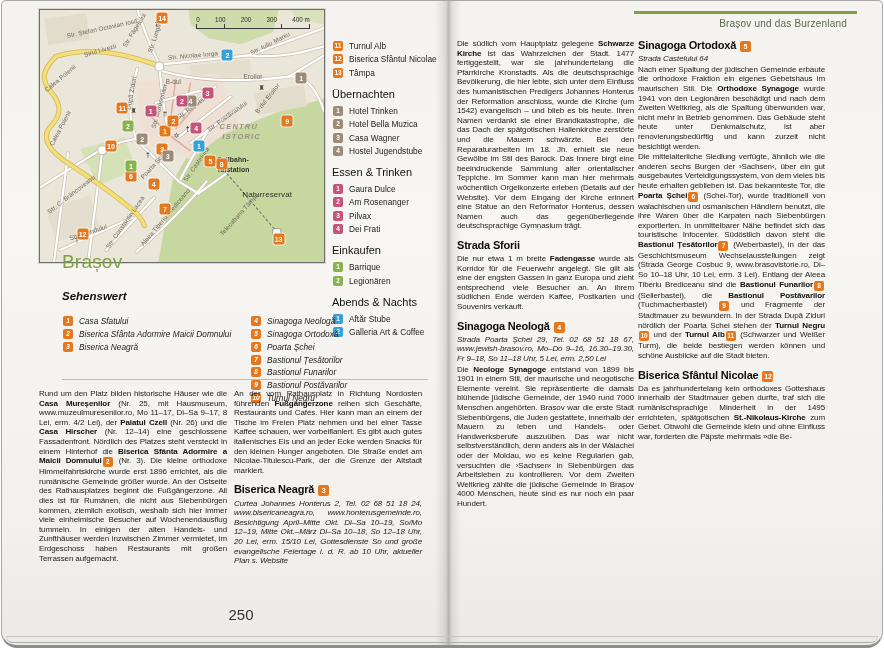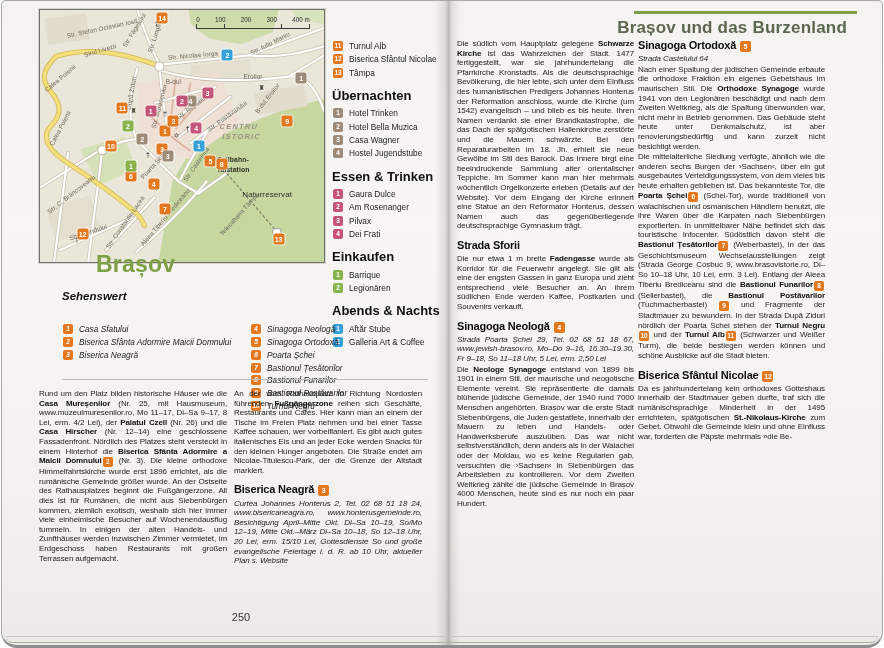--- a/index.html
+++ b/index.html
@@ -29,53 +29,53 @@
   .map-label.station{font-size:6.8px;color:#2f2f28;font-weight:bold;}
   .map-label.area{font-style:italic;font-weight:bold;color:#968f7e;font-size:7.5px;letter-spacing:1.2px;}
   .map-sym{position:absolute;font-size:7px;color:#4a463c;transform:translate(-50%,-50%);font-weight:bold;}
   .scale{position:absolute;left:55%;top:2.5%;width:40%;}
   .scale-labels{display:flex;justify-content:space-between;font-size:6.3px;color:#2c2c2c;margin-bottom:1px;}
   .scale-line{height:4px;border-bottom:1px solid #3a3a3a;
       background:repeating-linear-gradient(90deg,#3a3a3a 0,#3a3a3a 1px,transparent 1px,transparent calc(25% - .25px));}
 
   
   .legend{position:absolute;left:294px;top:34px;width:114px;font-size:8.3px;line-height:1.25;}
-  .leg-h{font-size:13px;font-weight:bold;color:#111;margin:10px 0 4px;}
+  .leg-h{font-size:11px;font-weight:normal;color:#111;margin:10px 0 4px;}
   .leg-item{display:flex;gap:5px;margin-bottom:3px;align-items:flex-start;}
   .leg-item .chip{flex:0 0 auto;margin-top:0;}
   .chip{display:inline-block;width:10px;height:10px;border-radius:2px;background:var(--orange);
         color:#fff;font-size:6.5px;font-weight:bold;line-height:10px;text-align:center;vertical-align:-1px;margin:0 1px;}
   .c-orange{background:var(--orange);} .c-brown{background:var(--brown);}
   .c-pink{background:var(--pink);} .c-lgreen{background:var(--lgreen);} .c-blue{background:var(--blue);}
 
   
-  .city-title{position:absolute;left:24px;top:244px;font-size:23px;font-weight:bold;color:var(--green);letter-spacing:.2px;margin-left:34px;}
+  .city-title{position:absolute;left:24px;top:244px;font-size:19px;font-weight:normal;color:var(--green);letter-spacing:.2px;}
   .sw-block{position:absolute;left:24px;top:283px;width:372px;font-style:italic;}
   .sw-h{font-size:11.5px;font-weight:bold;color:#111;}
-  .sw-cols{display:flex;gap:4px;margin-top:22px;}
+  .sw-cols{display:flex;gap:4px;margin-top:14px;}
   .sw-col{width:50%;font-size:8.3px;line-height:1.25;}
   .sw-item{display:flex;gap:5px;margin-bottom:2.5px;align-items:flex-start;}
   .ldiv{position:absolute;left:24px;top:372px;width:366px;height:1px;background:#bcbcb9;}
 
   
   .col{position:absolute;font-size:8px;line-height:1.2;text-align:justify;color:#1d1d1d;letter-spacing:-.1px;}
   .col p{margin:0 0 1px;}
   .b{font-weight:bold;color:#0e0e0e;} .i{font-style:italic;}
   .h3{font-size:11px;font-weight:bold;color:#0e0e0e;margin:8px 0 2px;letter-spacing:-.2px;text-align:left;}
   .h3 .chip{width:11px;height:11px;line-height:11px;font-size:7px;vertical-align:0;}
   .lb1{left:1px;top:382px;width:188px;} .lb2{left:196px;top:382px;width:188px;}
   .lb2 .h3:first-child{margin-top:0;}
   .rc1{left:2px;top:32px;width:177px;} .rc2{left:183px;top:32px;width:187px;}
   .rc2 .h3:first-child{margin-top:0;}
 
   
   .rrule{position:absolute;left:179px;right:2px;top:4px;height:3px;background:var(--green);}
-  .rheader{position:absolute;right:12px;top:11px;font-size:17px;color:#5c6751;letter-spacing:.2px;font-weight:bold;}
-
-  .pn{position:absolute;bottom:12px;width:100%;text-align:center;font-size:11px;color:#333;}
+  .rheader{position:absolute;right:12px;top:11px;font-size:10px;color:#5c6751;letter-spacing:.2px;}
+
+  .pn{position:absolute;bottom:12px;width:100%;text-align:center;font-size:15px;color:#333;}
 </style>
 </head>
 <body>
 
 <div class="book">
 
   <div class="page page-left">
 
     <div class="map">
       <svg viewBox="0 0 283 250" preserveAspectRatio="none">

